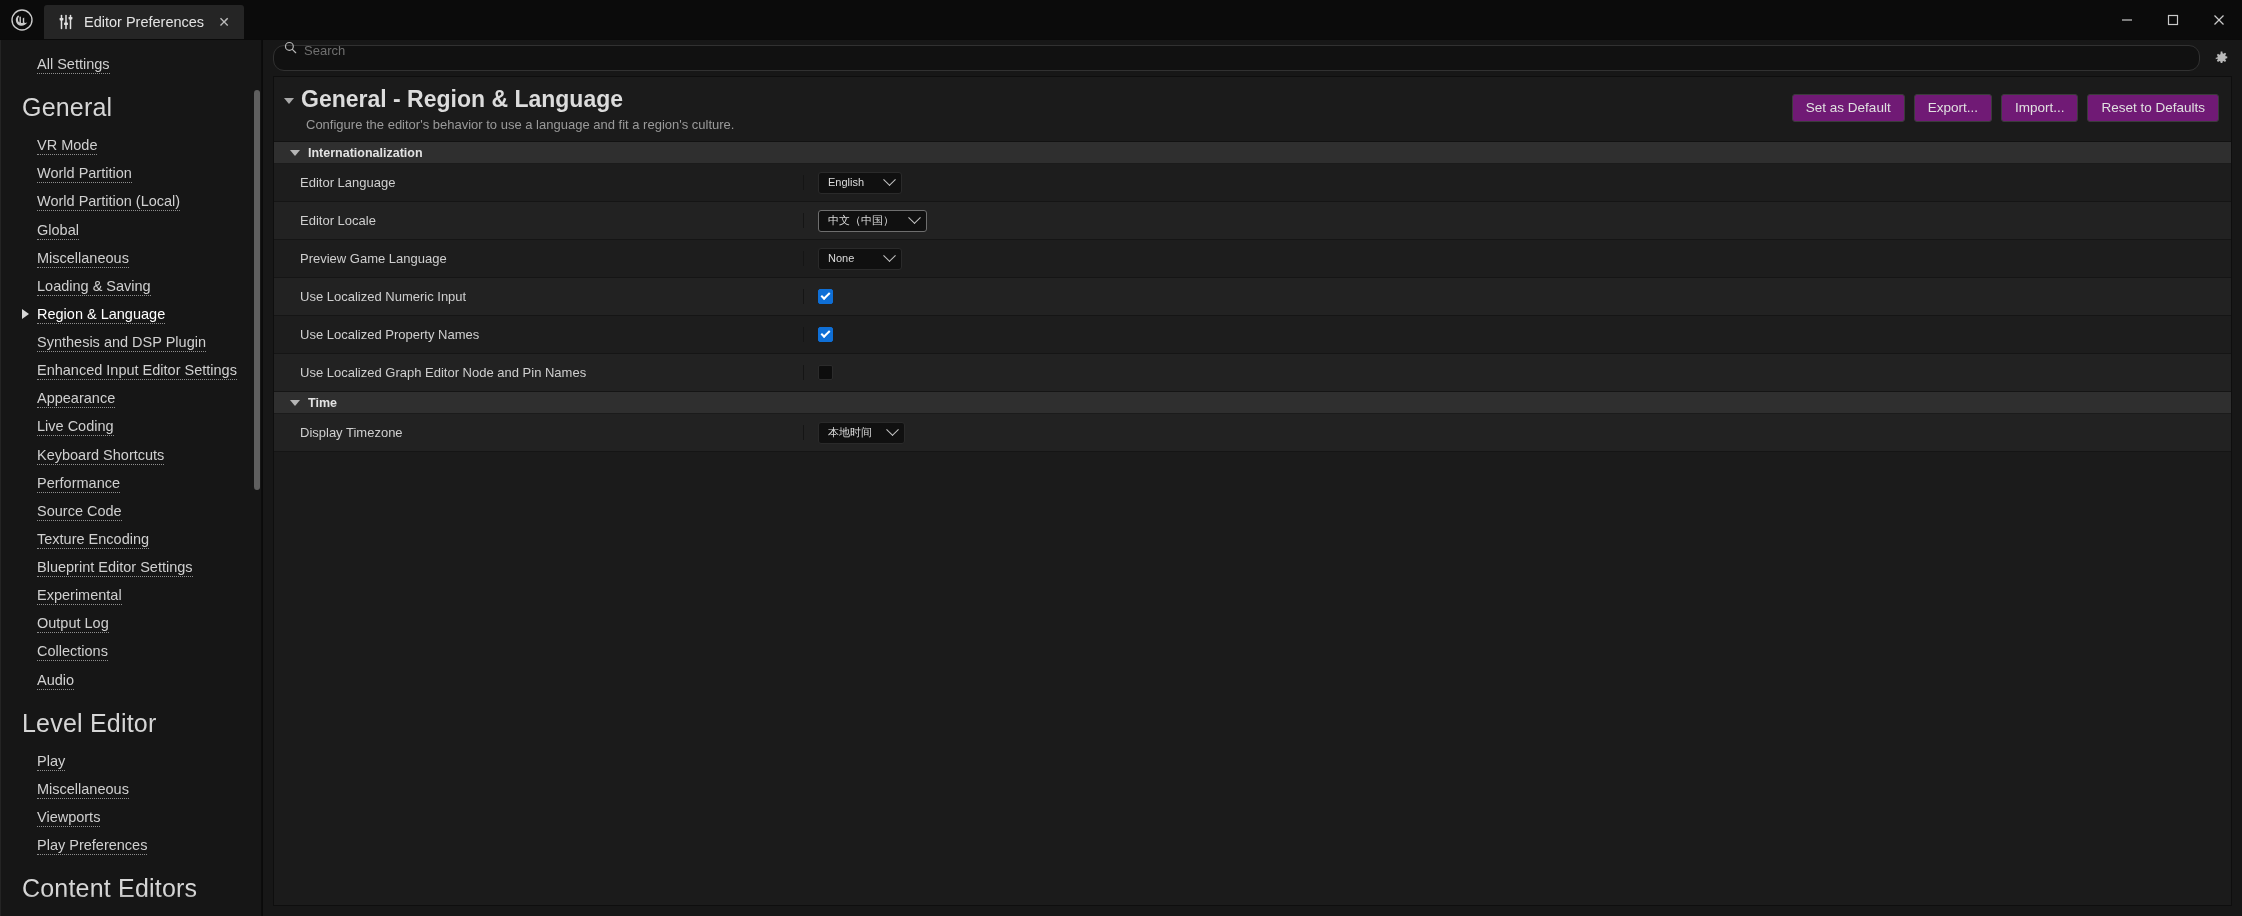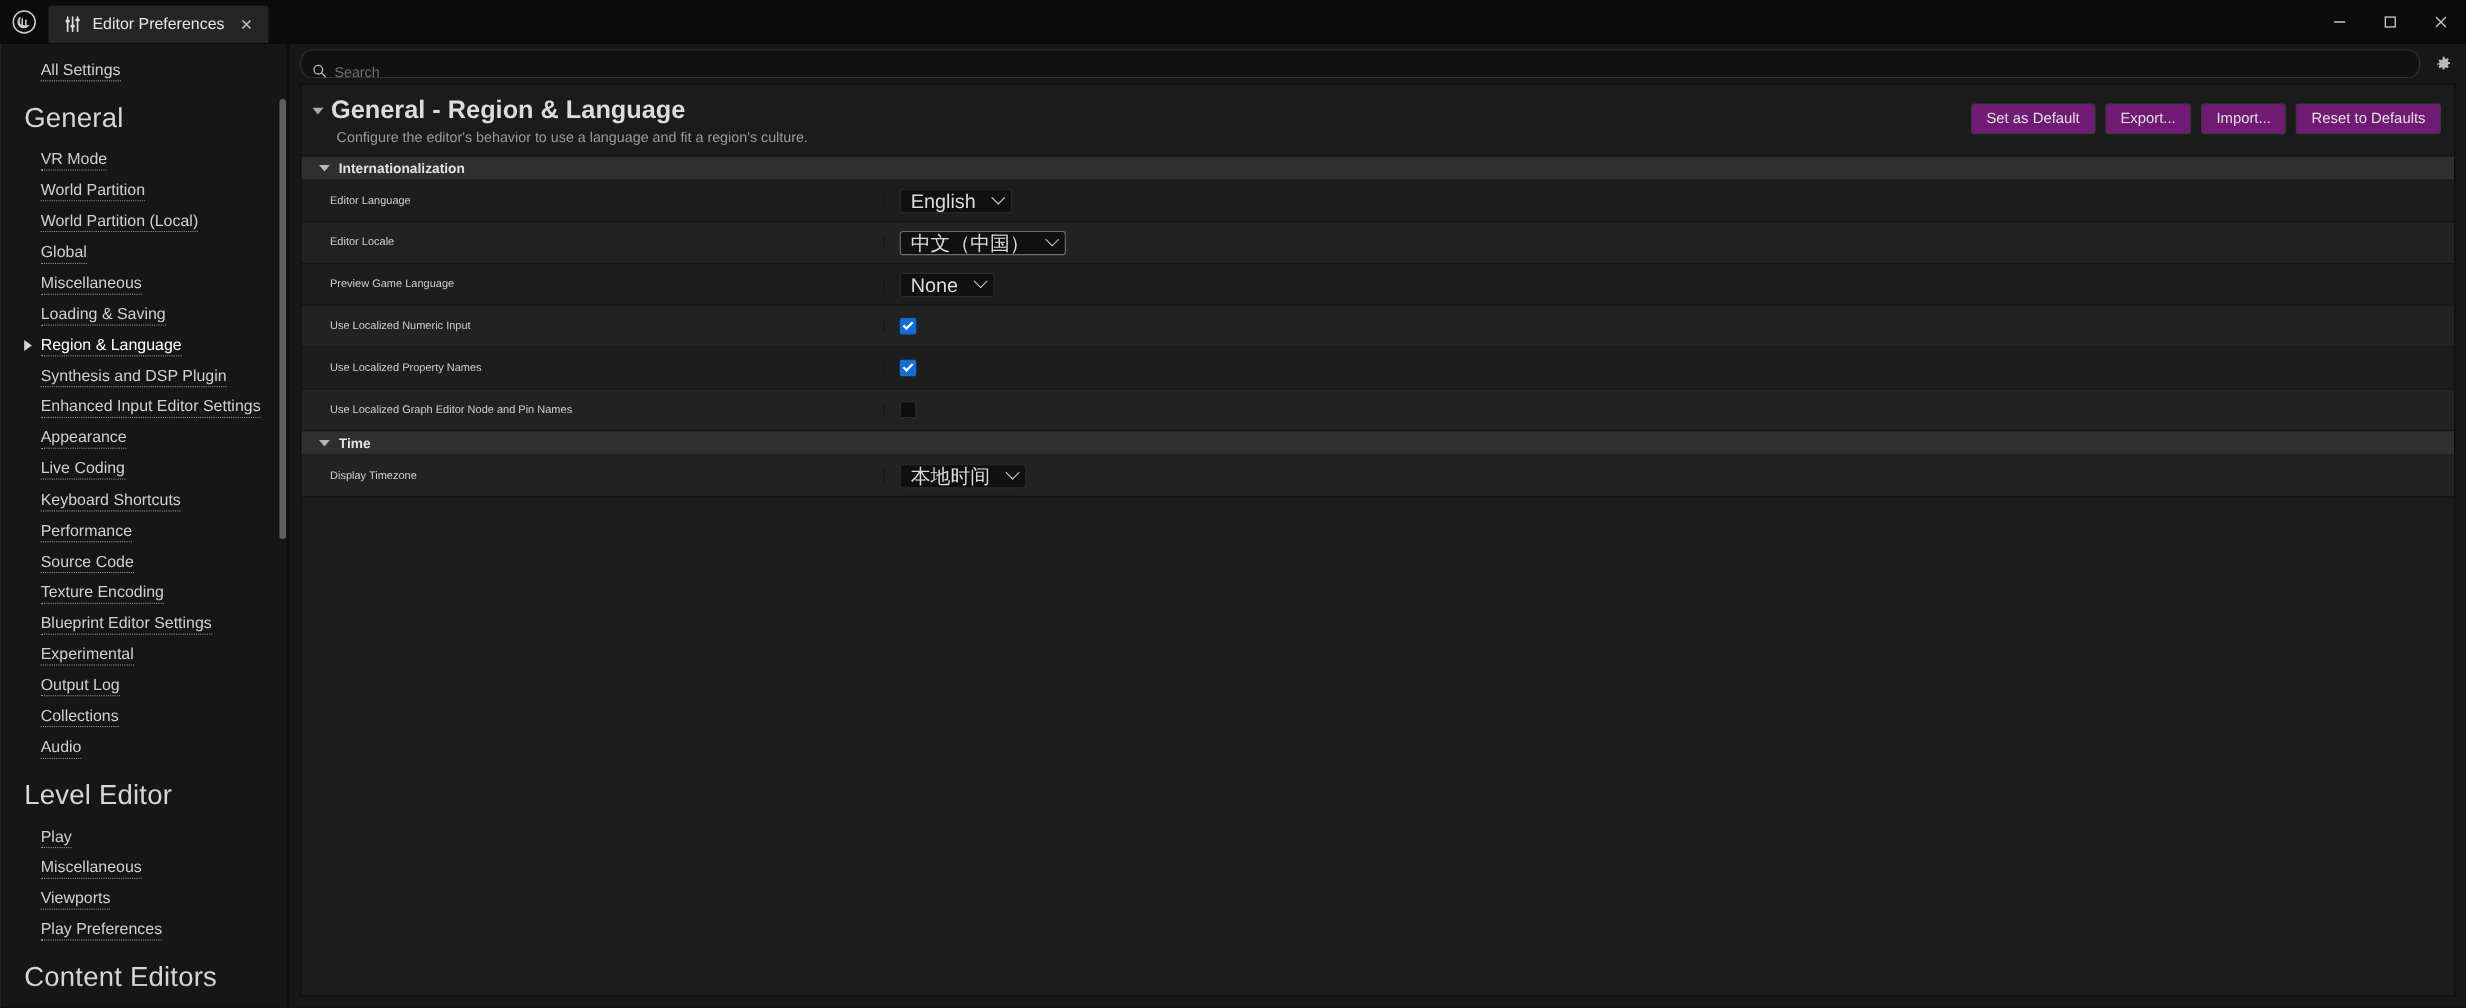--- a/index.html
+++ b/index.html
@@ -181,21 +181,21 @@
     gap: 8px;
     background:#171717;
   }
   .searchbox {
     flex: 1;
     height: 22px;
     background: #111111;
     border: 1px solid #313131;
     border-radius: 11px;
     display: flex;
-    align-items: flex-start;
+    align-items: flex-end;
     padding: 12px 10px;
     gap: 7px;
   }
   .searchbox svg { flex:none; }
   .search-input {
     flex: 1;
     background: transparent;
     border: none;
     outline: none;
     color: #d8d8d8;
@@ -291,21 +291,21 @@
     height: 38px;
     display: flex;
     align-items: center;
     border-bottom: 1px solid #151515;
     background: #222222;
   }
   .prop-row:nth-child(even) { background: #1d1d1d; }
   .prop-name {
     width: 530px;
     min-width: 530px;
-    font-size: 10px;
+    font-size: 13px;
     color: #cfcfcf;
     padding-left: 26px;
     border-right: 1px solid #151515;
   }
   .prop-value {
     flex: 1;
     padding-left: 14px;
     display: flex;
     align-items: center;
   }
@@ -315,21 +315,21 @@
     height: 22px;
     background: #101010;
     border: 1px solid #2a2a2a;
     border-radius: 3px;
     display: inline-flex;
     align-items: center;
     justify-content: space-between;
     gap: 16px;
     padding: 0 7px 0 9px;
     color: #dcdcdc;
-    font-size: 18px;
+    font-size: 11px;
     white-space: nowrap;
   }
   .combo.focused { border-color: #6e6e6e; }
   .combo .cv { line-height: 1; }
   .combo .chev {
     width: 9px; height: 9px;
     border-right: 1.6px solid #c2c2c2;
     border-bottom: 1.6px solid #c2c2c2;
     transform: rotate(45deg) translate(-2px,-2px);
   }

